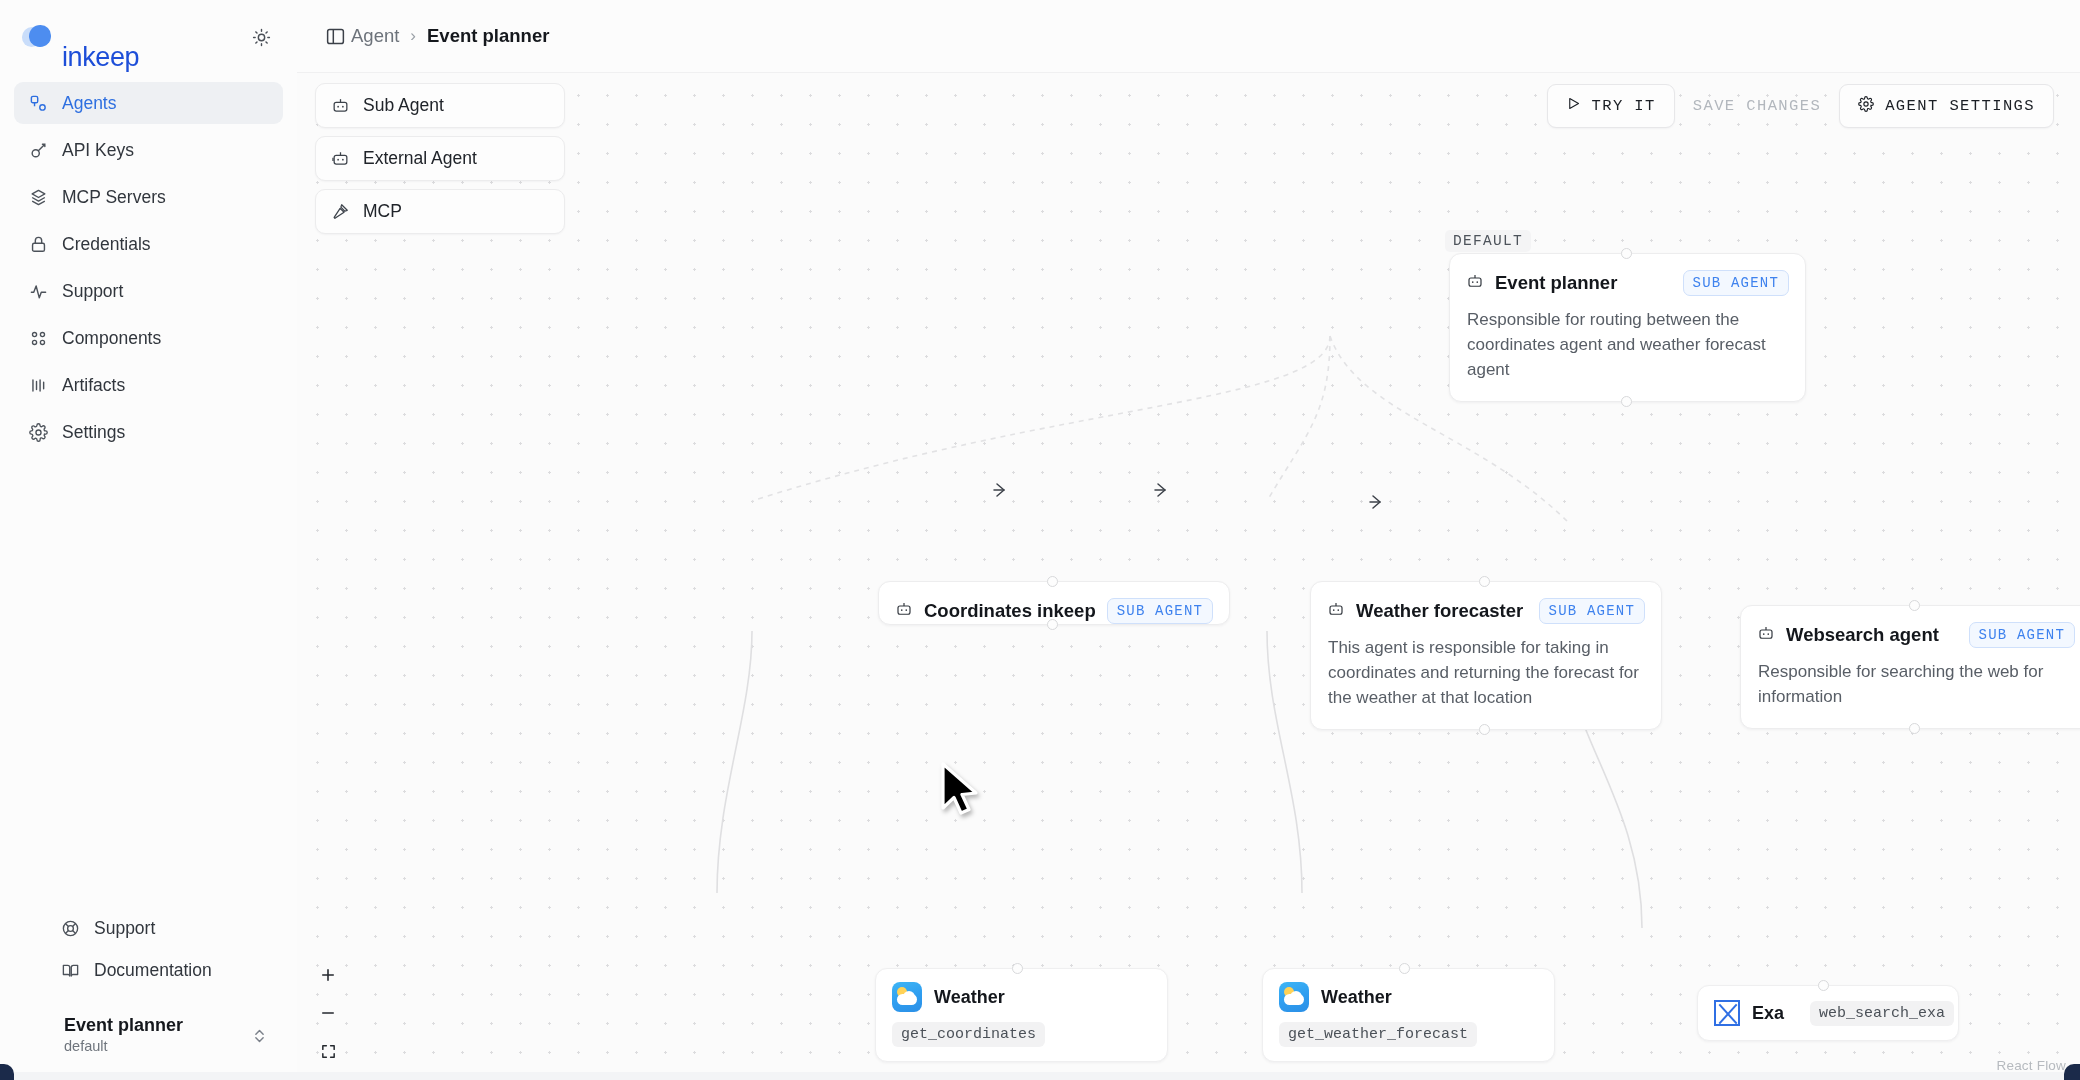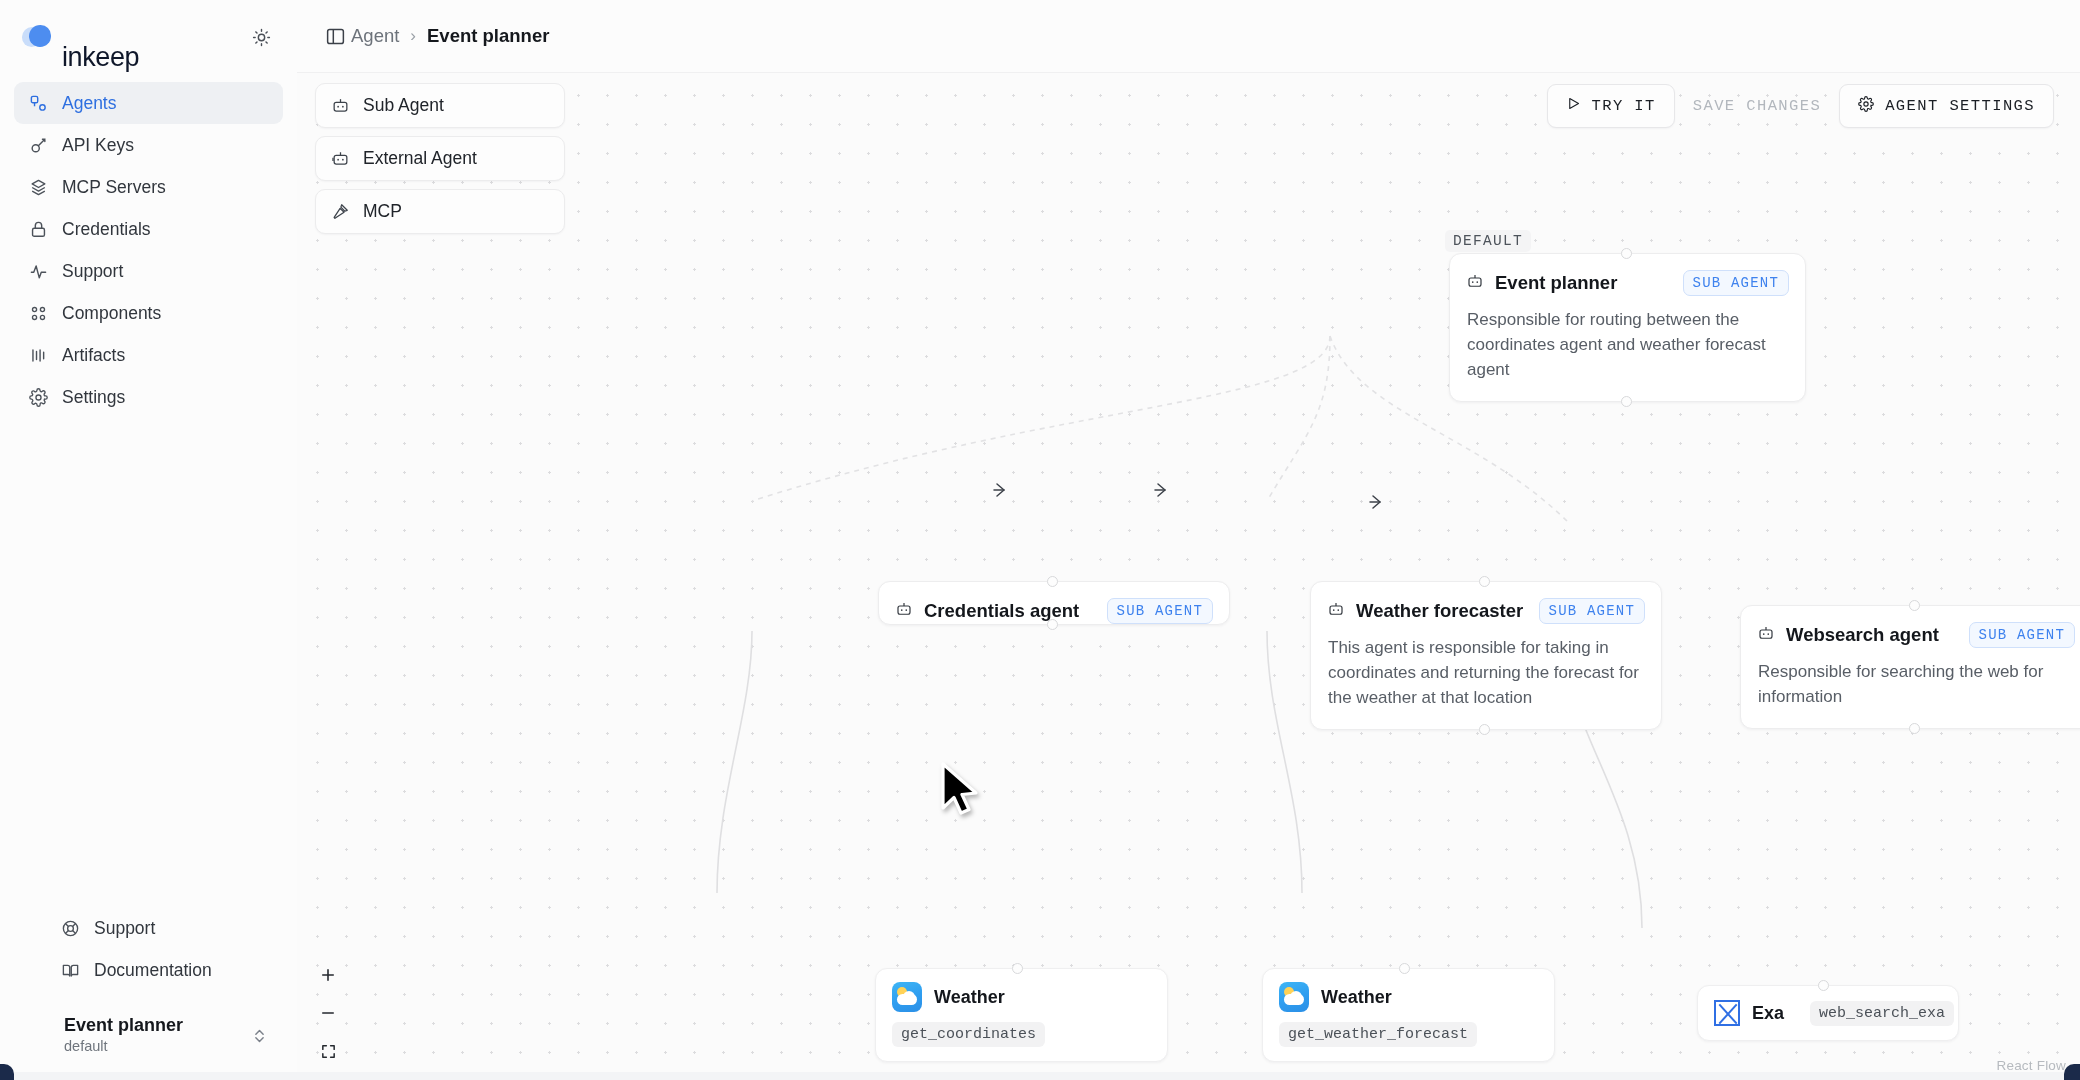--- a/index.html
+++ b/index.html
@@ -24,27 +24,27 @@
   }
   .logo-mark { width: 30px; height: 28px; position: relative; flex: 0 0 auto; }
   .logo-mark .blob-a {
     position: absolute; left: 0; top: 4px; width: 20px; height: 20px; border-radius: 50% 46% 52% 48%;
     background: #c9ddfa;
   }
   .logo-mark .blob-b {
     position: absolute; left: 7px; top: 2px; width: 22px; height: 22px; border-radius: 52% 48% 50% 50%;
     background: #4d8df0;
   }
-  .brand-text { font-size: 27px; font-weight: 400; letter-spacing: -0.4px; color: #0f172a; margin-top: 40px; }
+  .brand-text { font-size: 27px; font-weight: 400; letter-spacing: -0.4px; color: #1d4ed8; margin-top: 40px; }
   .theme-btn {
     margin-left: auto; width: 28px; height: 28px; display: flex; align-items: center; justify-content: center;
     border-radius: 6px; color: #4a4f57;
   }
 
-  .nav { padding: 8px 14px 0 14px; display: flex; flex-direction: column; }
+  .nav { padding: 8px 14px 0 14px; display: flex; flex-direction: column; gap: 5px; }
   .nav-item {
     height: 42px; display: flex; align-items: center; gap: 14px;
     padding: 0 14px; border-radius: 9px; font-size: 17.5px; color: #31363d;
   }
   .nav-item .ic { width: 20px; height: 20px; display: flex; align-items: center; justify-content: center; color: #4c525a; }
   .nav-item.active { background: #eef0f3; color: #2e6fe0; }
   .nav-item.active .ic { color: #2e6fe0; }
 
   .sidebar-bottom { margin-top: auto; padding: 0 14px 0 14px; margin-left: 32px; }
   .sidebar-bottom .nav-item { height: 42px; }
@@ -417,21 +417,21 @@
       <div class="handle" style="left:168px; top:-6px;"></div>
       <div class="node-head">
         <span>
           <svg width="18" height="18" viewBox="0 0 24 24" fill="none" stroke="#33383f" stroke-width="1.6">
             <rect x="4" y="8" width="16" height="11" rx="2.6"></rect>
               <path d="M12 4v4"></path>
               <circle cx="9" cy="13.5" r="1.1" fill="#33383f" stroke="none"></circle>
               <circle cx="15" cy="13.5" r="1.1" fill="#33383f" stroke="none"></circle>
           </svg>
         </span>
-        <span class="node-title">Credentials agent</span>
+        <span class="node-title">Coordinates inkeep</span>
         <span class="badge">SUB AGENT</span>
       </div>
       <div class="handle" style="left:168px; bottom:-6px;"></div>
     </div>
 
     <div class="node" style="left:1013px; top:508px; width:352px;">
       <div class="handle" style="left:168px; top:-6px;"></div>
       <div class="node-head">
         <span>
           <svg width="18" height="18" viewBox="0 0 24 24" fill="none" stroke="#33383f" stroke-width="1.6">

